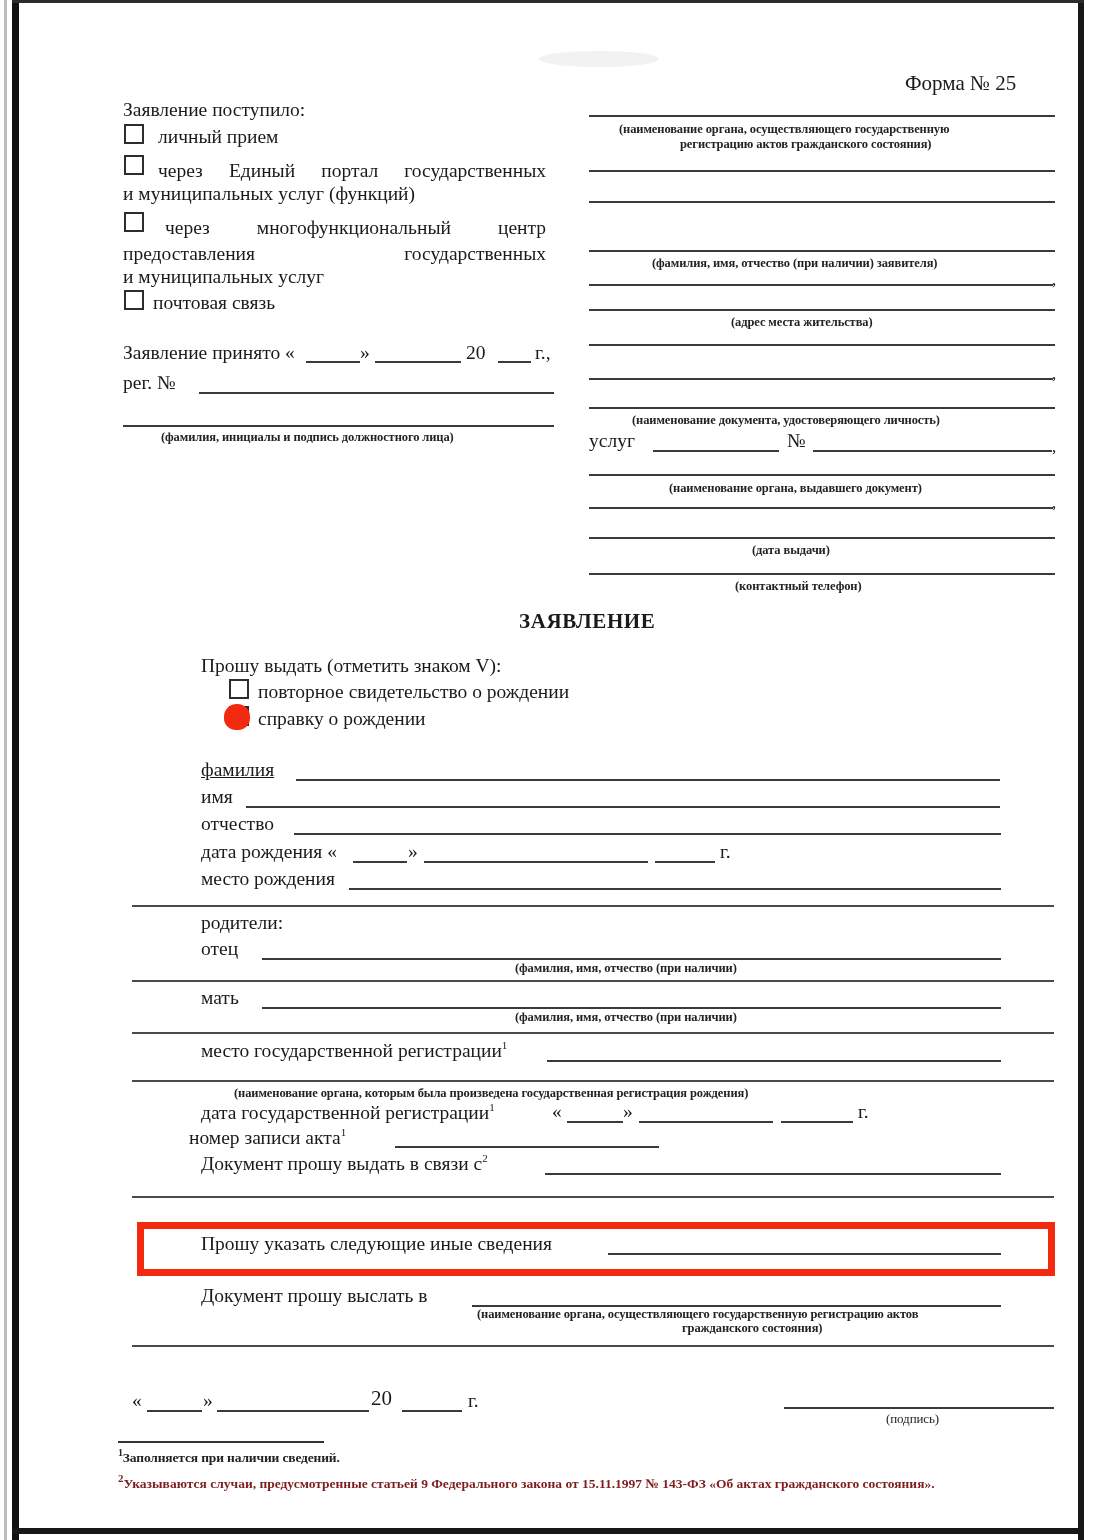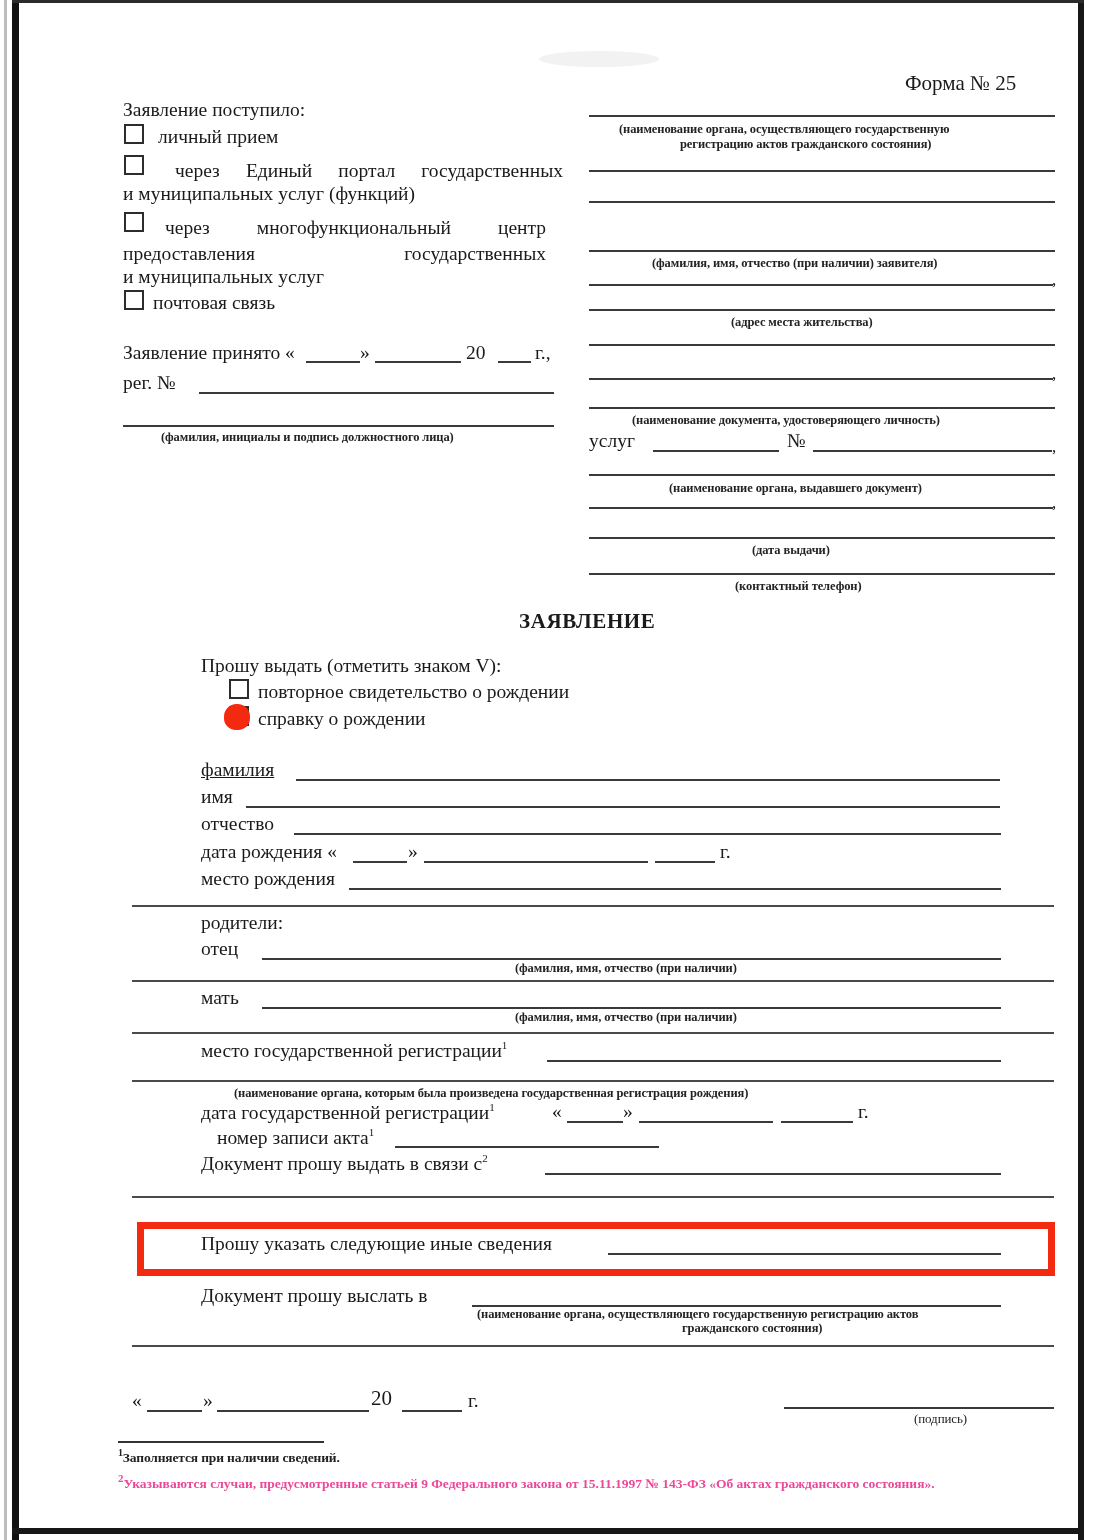--- a/index.html
+++ b/index.html
@@ -134,21 +134,21 @@
   }
   .fn sup { font-size: 10px; }
   .fn-rule {
     position: absolute;
     height: 2px; background: #333;
   }
   .fn-wrap {
     position: absolute;
     font-size: 13.5px;
     font-weight: bold;
-    color: #ec4899;
+    color: #7f1d1d;
     line-height: 19px;
     text-align: justify;
     text-align-last: left;
   }
   sup { font-size: 11px; vertical-align: super; }
 </style>
 </head>
 <body>
 
 <div id="page">
@@ -164,21 +164,21 @@
     <div class="smudge"></div>
 
     <div class="t body-txt" style="left:886px; top:70px; font-size:21px;">Форма № 25</div>
 
     <div class="t body-txt" style="left:104px; top:97px;">Заявление поступило:</div>
 
     <div class="cb" style="left:105px; top:121px;"></div>
     <div class="t body-txt" style="left:139px; top:124px;">личный прием</div>
 
     <div class="cb" style="left:105px; top:152px;"></div>
-    <div class="para" style="left:139px; top:155px; width:388px;margin-left:17px;">через Единый портал государственных</div>
+    <div class="para" style="left:139px; top:155px; width:388px;">через Единый портал государственных</div>
     <div class="t body-txt" style="left:104px; top:181px;">и муниципальных услуг (функций)</div>
 
     <div class="cb" style="left:105px; top:209px;"></div>
     <div class="para" style="left:146px; top:212px; width:381px;">через многофункциональный центр</div>
     <div class="para" style="left:104px; top:238px; width:423px;">предоставления государственных</div>
     <div class="t body-txt" style="left:104px; top:264px;">и муниципальных услуг</div>
 
     <div class="cb" style="left:105px; top:287px;"></div>
     <div class="t body-txt" style="left:134px; top:290px;">почтовая связь</div>
 
@@ -292,21 +292,21 @@
     <div class="t cap" style="left:215px; top:1084px;">(наименование органа, которым была произведена государственная регистрация рождения)</div>
 
     <div class="t body-txt" style="left:182px; top:1099px;"><span>дата государственной регистрации</span><sup>1</sup></div>
     <div class="t body-txt" style="left:533px; top:1099px;">«</div>
     <div class="rule" style="left:548px; top:1118px; width:56px;"></div>
     <div class="t body-txt" style="left:604px; top:1099px;">»</div>
     <div class="rule" style="left:620px; top:1118px; width:134px;"></div>
     <div class="rule" style="left:762px; top:1118px; width:72px;"></div>
     <div class="t body-txt" style="left:839px; top:1099px;">г.</div>
 
-    <div class="t body-txt" style="left:198px; top:1124px;"><span>номер записи акта</span><sup>1</sup></div>
+    <div class="t body-txt" style="left:170px; top:1124px;"><span>номер записи акта</span><sup>1</sup></div>
     <div class="rule" style="left:376px; top:1143px; width:264px;"></div>
 
     <div class="t body-txt" style="left:182px; top:1150px;"><span>Документ прошу выдать в связи с</span><sup>2</sup></div>
     <div class="rule" style="left:526px; top:1170px; width:456px;"></div>
 
     <div class="sep" style="left:113px; top:1193px; width:922px;"></div>
 
     <div class="red-box" style="left:118px; top:1219px; width:918px; height:54px;"></div>
 
     <div class="t body-txt" style="left:182px; top:1231px;">Прошу указать следующие иные сведения</div>
@@ -321,21 +321,21 @@
 
     <div class="t body-txt" style="left:113px; top:1388px;">«</div>
     <div class="rule" style="left:128px; top:1407px; width:55px;"></div>
     <div class="t body-txt" style="left:184px; top:1388px;">»</div>
     <div class="rule" style="left:198px; top:1407px; width:152px;"></div>
     <div class="t body-txt" style="left:352px; top:1385px; font-size:21px;">20</div>
     <div class="rule" style="left:383px; top:1407px; width:60px;"></div>
     <div class="t body-txt" style="left:449px; top:1388px;">г.</div>
 
     <div class="rule" style="left:765px; top:1404px; width:270px;"></div>
-    <div class="t cap" style="left:867px; top:1409px; font-weight:normal; font-size:13px;margin-left:28px;">(подпись)</div>
+    <div class="t cap" style="left:867px; top:1409px; font-weight:normal; font-size:13px;">(подпись)</div>
 
     <div class="fn-rule" style="left:99px; top:1438px; width:206px;"></div>
 
     <div class="fn" style="left:99px; top:1444px;"><sup>1</sup><span>Заполняется при наличии сведений.</span></div>
 
     <div class="fn-wrap" style="left:99px; top:1466px; width:940px;"><sup>2</sup><span>Указываются случаи, предусмотренные статьей 9 Федерального закона от 15.11.1997 № 143-ФЗ «Об актах гражданского состояния».</span></div>
 
   </div>
 </div>
 

